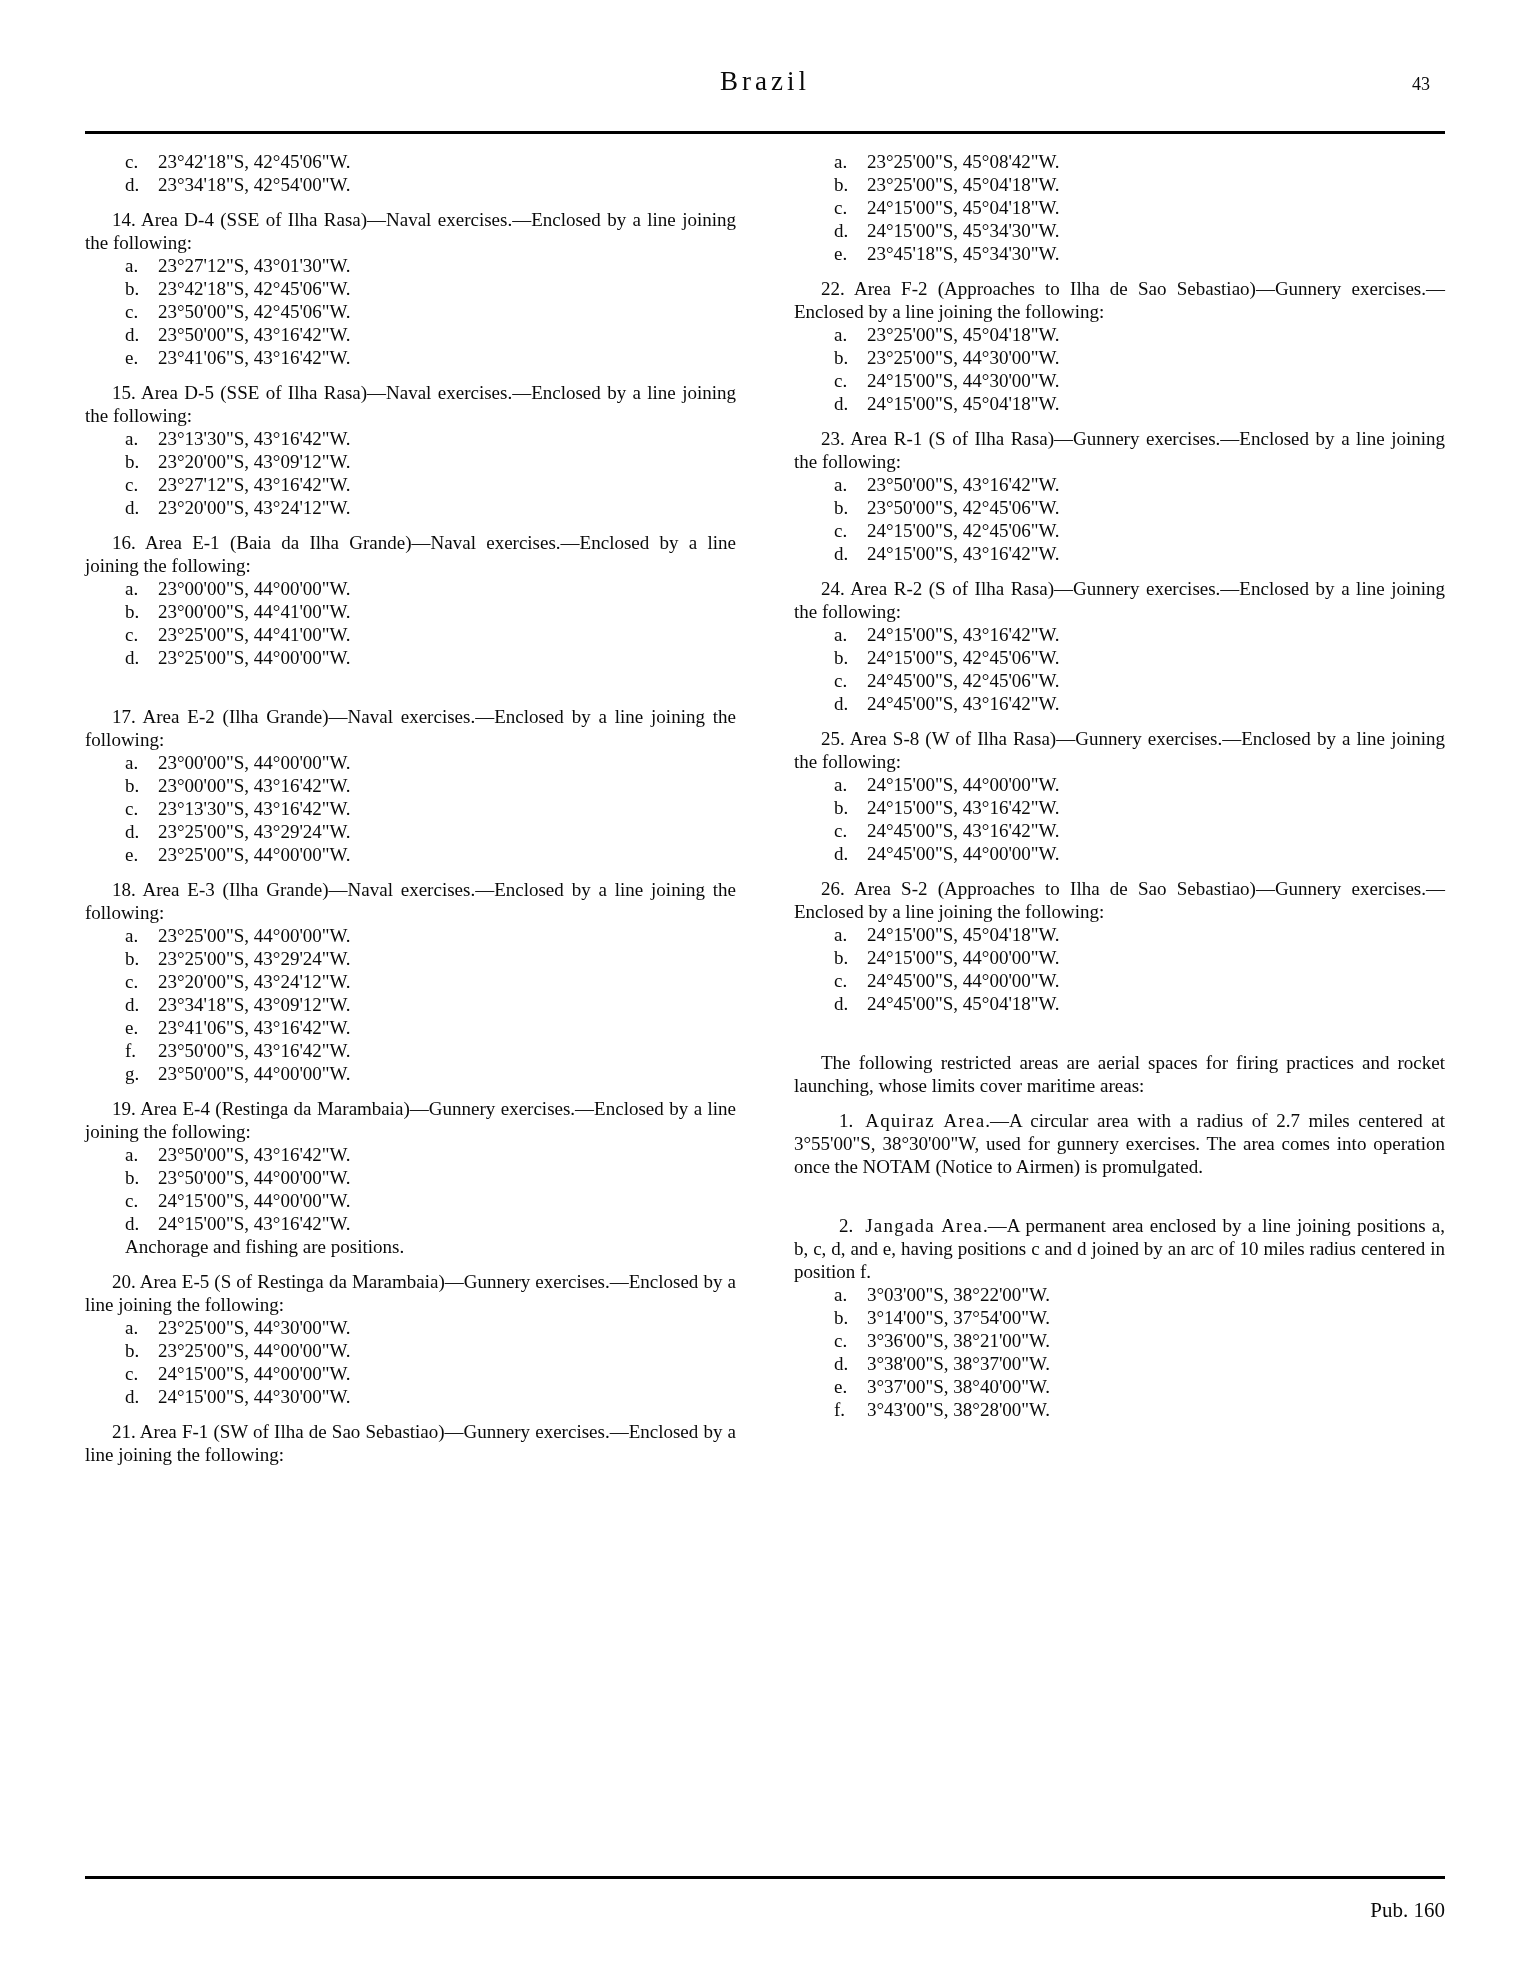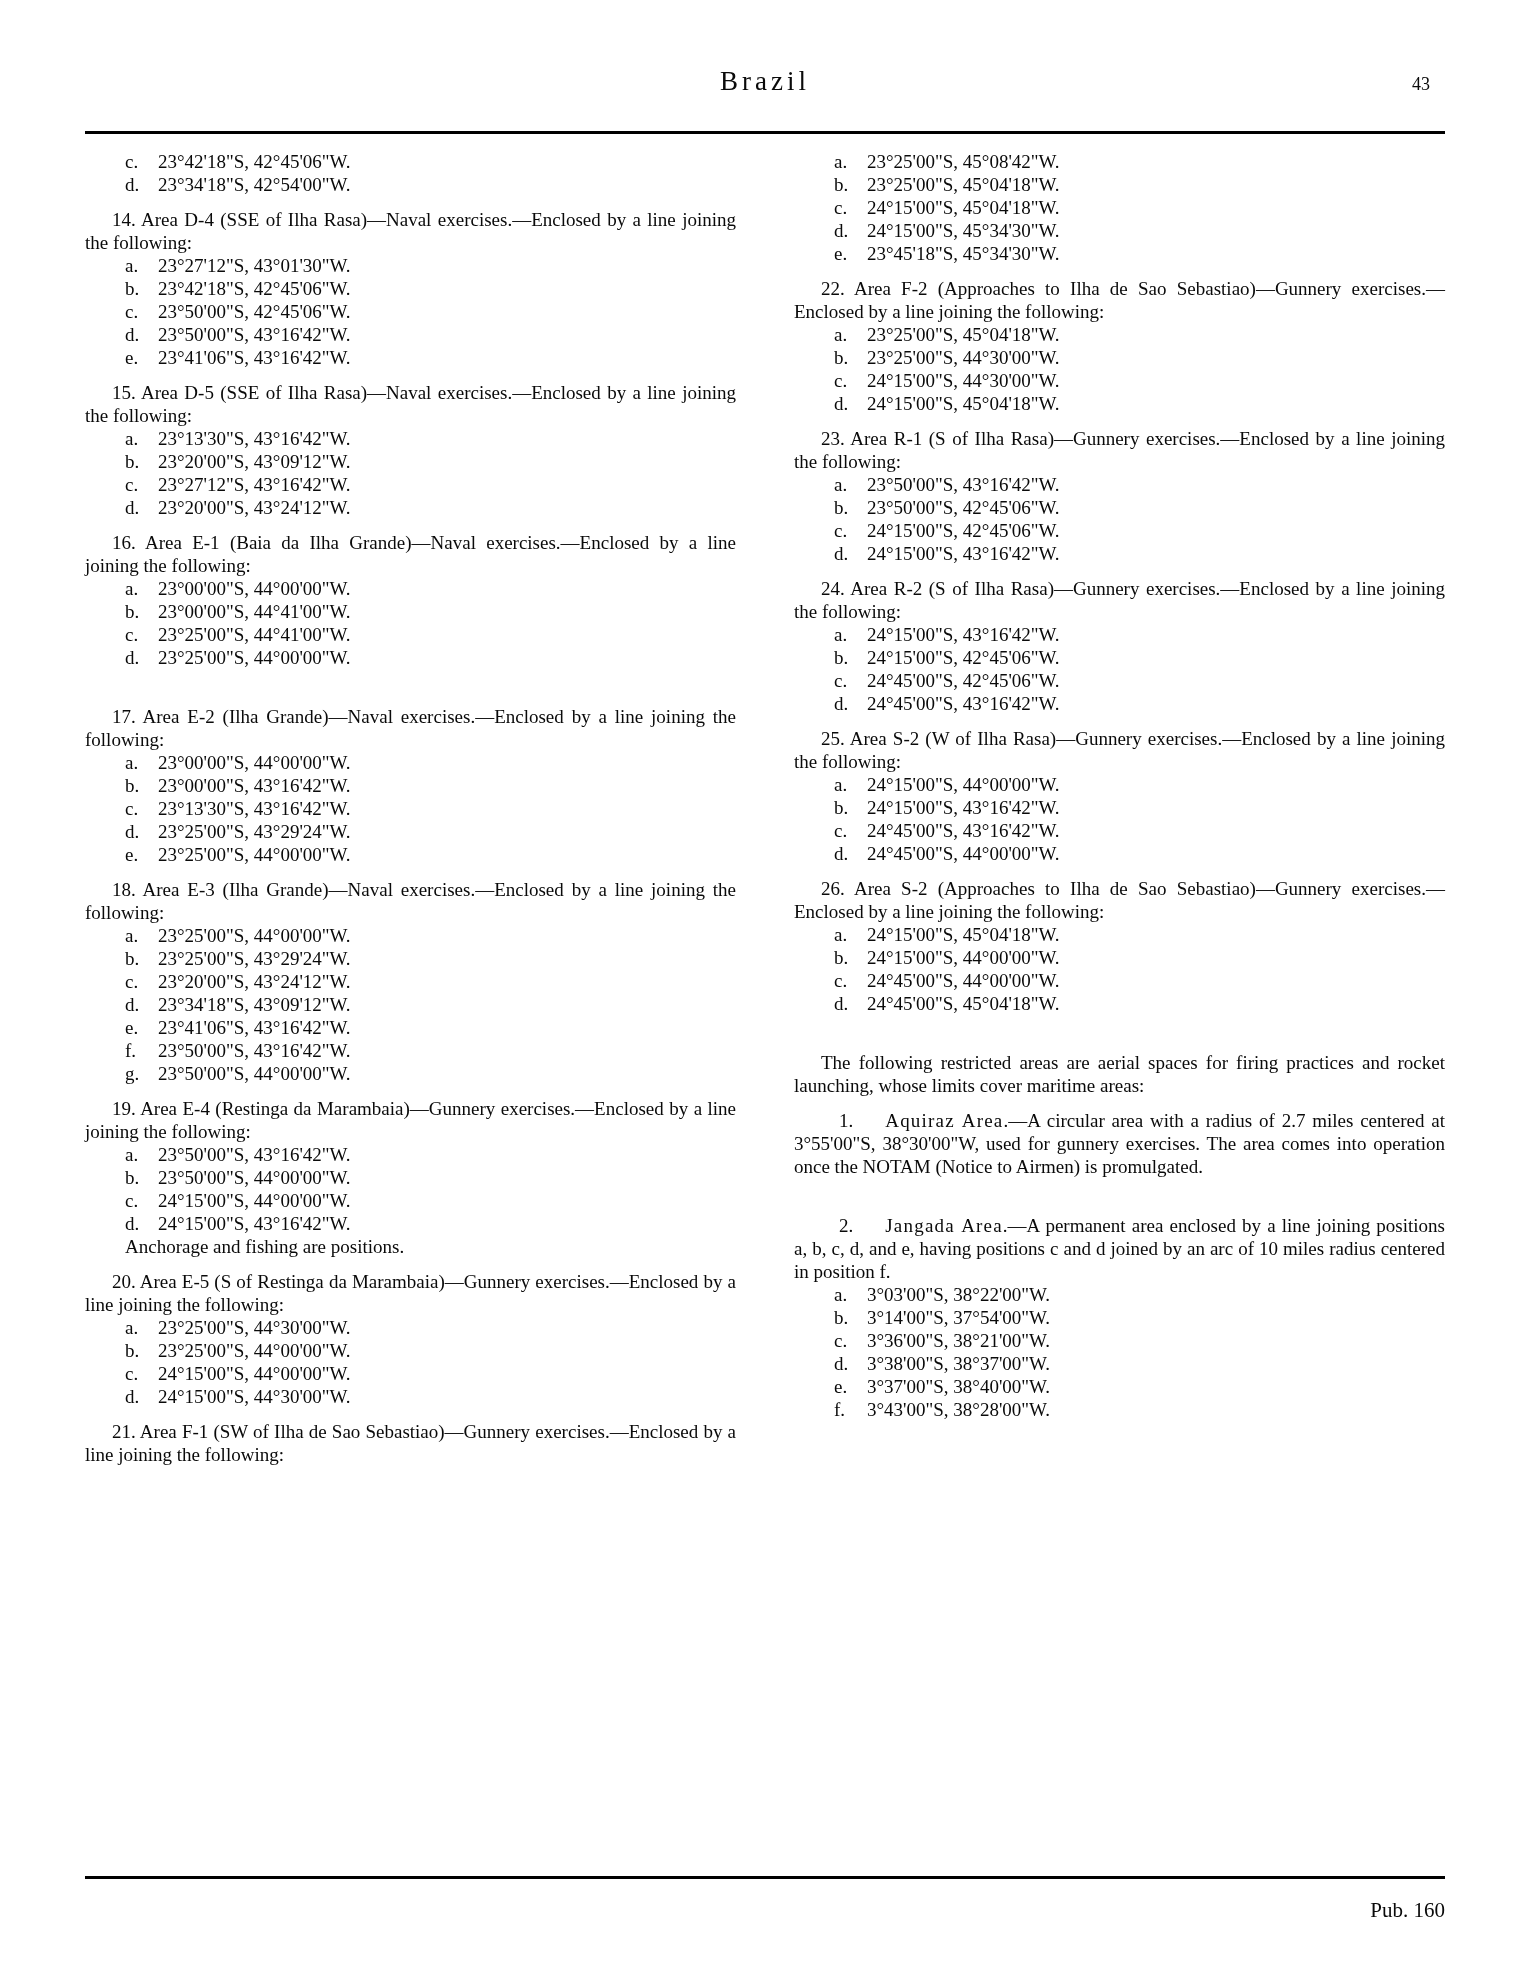--- a/index.html
+++ b/index.html
@@ -31,21 +31,21 @@
     position:absolute; top:150px; left:85px; right:85px;
     display:flex; gap:58px;
   }
   .column { flex:1 1 0; min-width:0; }
   .block { margin-top:12px; }
   .column > .block:first-child { margin-top:0; }
   .block.space-before { margin-top:36px; }
   .intro, .lead { text-align:justify; text-indent:27px; }
   .numbered { text-align:justify; text-indent:45px; }
   .num { margin-right:12px; }
-  .area-name { letter-spacing:1.2px;margin-left:20px; }
+  .area-name { letter-spacing:1.2px; }
   .coord { padding-left:40px; white-space:nowrap; }
   .coord-label { display:inline-block; width:33px; }
   .note { padding-left:40px; }
 </style>
 </head>
 <body>
 
 <div class="page">
   <div class="header-title">Brazil</div>
   <div class="header-page">43</div>
@@ -139,21 +139,21 @@
           <div class="coord"><span class="coord-label">d.</span><span class="coord-value">24°15'00"S, 43°16'42"W.</span></div>
         </div>
         <div class="block">
           <p class="intro">24. Area R-2 (S of Ilha Rasa)—Gunnery exercises.—Enclosed by a line joining the following:</p>
           <div class="coord"><span class="coord-label">a.</span><span class="coord-value">24°15'00"S, 43°16'42"W.</span></div>
           <div class="coord"><span class="coord-label">b.</span><span class="coord-value">24°15'00"S, 42°45'06"W.</span></div>
           <div class="coord"><span class="coord-label">c.</span><span class="coord-value">24°45'00"S, 42°45'06"W.</span></div>
           <div class="coord"><span class="coord-label">d.</span><span class="coord-value">24°45'00"S, 43°16'42"W.</span></div>
         </div>
         <div class="block">
-          <p class="intro">25. Area S-2 (W of Ilha Rasa)—Gunnery exercises.—Enclosed by a line joining the following:</p>
+          <p class="intro">25. Area S-8 (W of Ilha Rasa)—Gunnery exercises.—Enclosed by a line joining the following:</p>
           <div class="coord"><span class="coord-label">a.</span><span class="coord-value">24°15'00"S, 44°00'00"W.</span></div>
           <div class="coord"><span class="coord-label">b.</span><span class="coord-value">24°15'00"S, 43°16'42"W.</span></div>
           <div class="coord"><span class="coord-label">c.</span><span class="coord-value">24°45'00"S, 43°16'42"W.</span></div>
           <div class="coord"><span class="coord-label">d.</span><span class="coord-value">24°45'00"S, 44°00'00"W.</span></div>
         </div>
         <div class="block">
           <p class="intro">26. Area S-2 (Approaches to Ilha de Sao Sebastiao)—Gunnery exercises.—Enclosed by a line joining the following:</p>
           <div class="coord"><span class="coord-label">a.</span><span class="coord-value">24°15'00"S, 45°04'18"W.</span></div>
           <div class="coord"><span class="coord-label">b.</span><span class="coord-value">24°15'00"S, 44°00'00"W.</span></div>
           <div class="coord"><span class="coord-label">c.</span><span class="coord-value">24°45'00"S, 44°00'00"W.</span></div>

